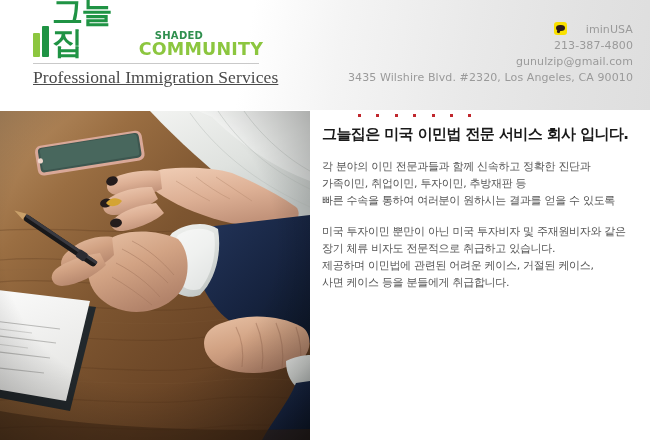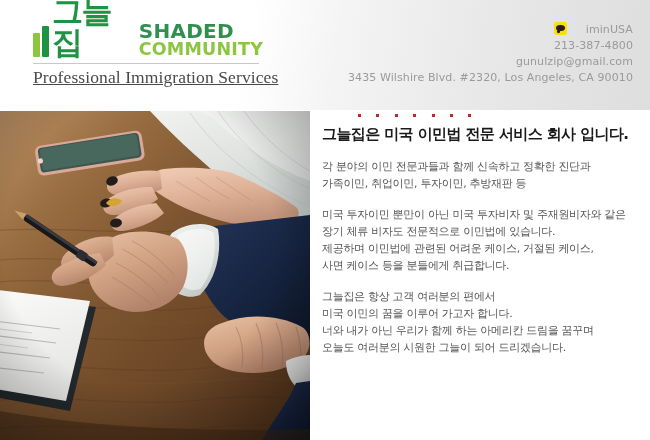--- a/index.html
+++ b/index.html
@@ -66,24 +66,25 @@
   }
 
   #logo-en {
     margin-left: 11px;
     padding-bottom: 1px;
     line-height: 0.97;
     text-align: left;
   }
   #logo-en .l1 {
     display: block;
-    font-size: 20px;
+    font-size: 10px;
     font-weight: 700;
     letter-spacing: 0.3px;
     color: #2f8f4e;
+    margin-left: 16px;
   }
   #logo-en .l2 {
     display: block;
     font-size: 17.5px;
     font-weight: 700;
     letter-spacing: 0.2px;
     color: #8cc63f;
   }
 
   #logo-rule {
@@ -413,31 +414,26 @@
         <span></span>
         <span></span>
         <span></span>
       </div>
       <div id="headline">그늘집은 미국 이민법 전문 서비스 회사 입니다.</div>
     </div>
 
     <div class="para">
       <span class="ln">각 분야의 이민 전문과들과 함께 신속하고 정확한 진단과</span>
       <span class="ln">가족이민, 취업이민, 투자이민, 추방재판 등</span>
+      <span class="ln">빠른 수속을 통하여 여러분이 원하시는 결과를 얻을 수 있도록</span>
     </div>
 
     <div class="para">
       <span class="ln">미국 투자이민 뿐만이 아닌 미국 투자비자 및 주재원비자와 같은</span>
-      <span class="ln">장기 체류 비자도 전문적으로 이민법에 있습니다.</span>
+      <span class="ln">장기 체류 비자도 전문적으로 취급하고 있습니다.</span>
       <span class="ln">제공하며 이민법에 관련된 어려운 케이스, 거절된 케이스,</span>
       <span class="ln">사면 케이스 등을 분들에게 취급합니다.</span>
     </div>
 
-    <div class="para">
-      <span class="ln">그늘집은 항상 고객 여러분의 편에서</span>
-      <span class="ln">미국 이민의 꿈을 이루어 가고자 합니다.</span>
-      <span class="ln">너와 내가 아닌 우리가 함께 하는 아메리칸 드림을 꿈꾸며</span>
-      <span class="ln">오늘도 여러분의 시원한 그늘이 되어 드리겠습니다.</span>
-    </div>
 
   </div>
 
 </div>
 
 </body></html>

